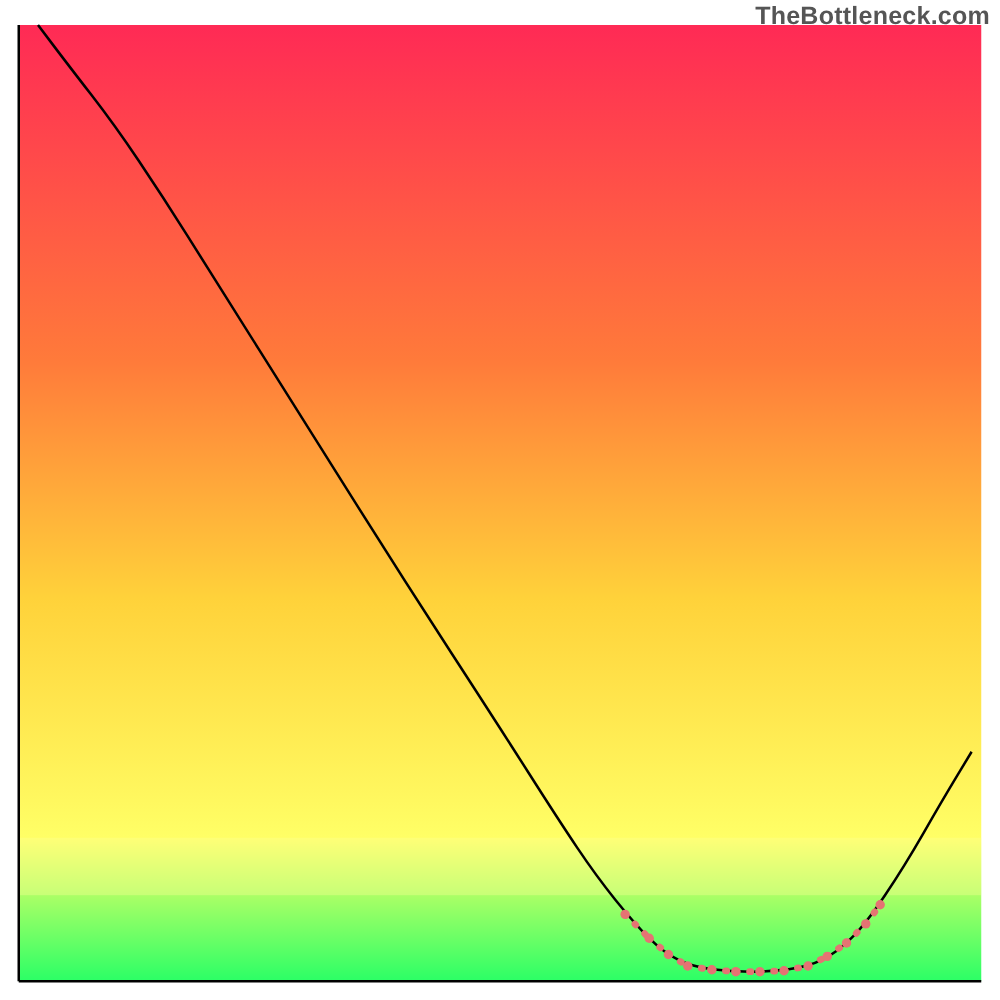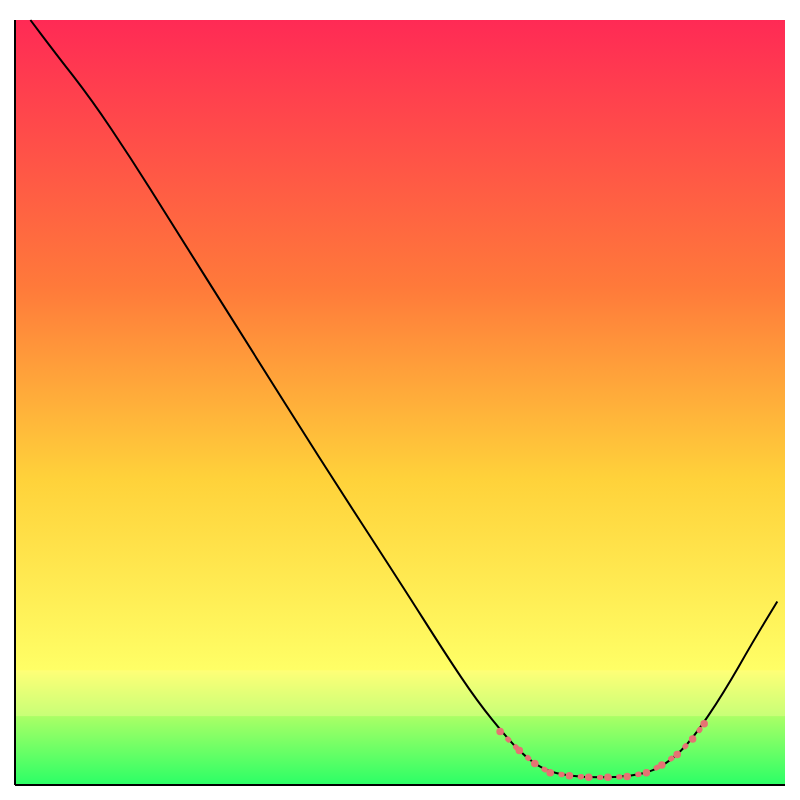--- a/index.html
+++ b/index.html
@@ -76,13 +76,14 @@
         <circle cx="607.9" cy="777.35" r="3.75" fill="#e57373"></circle>
         <circle cx="627.15" cy="776.585" r="3.75" fill="#e57373"></circle>
         <circle cx="646.4" cy="772.76" r="3.75" fill="#e57373"></circle>
         <circle cx="661.8" cy="765.11" r="3.75" fill="#e57373"></circle>
         <circle cx="677.2" cy="754.4" r="3.75" fill="#e57373"></circle>
         <circle cx="692.6" cy="739.0999999999999" r="3.75" fill="#e57373"></circle>
         <circle cx="704.15" cy="723.8000000000001" r="3.75" fill="#e57373"></circle>
       </g>
   </svg>
 
+  <div class="watermark">TheBottleneck.com</div>
 </div>
 
 </body></html>

